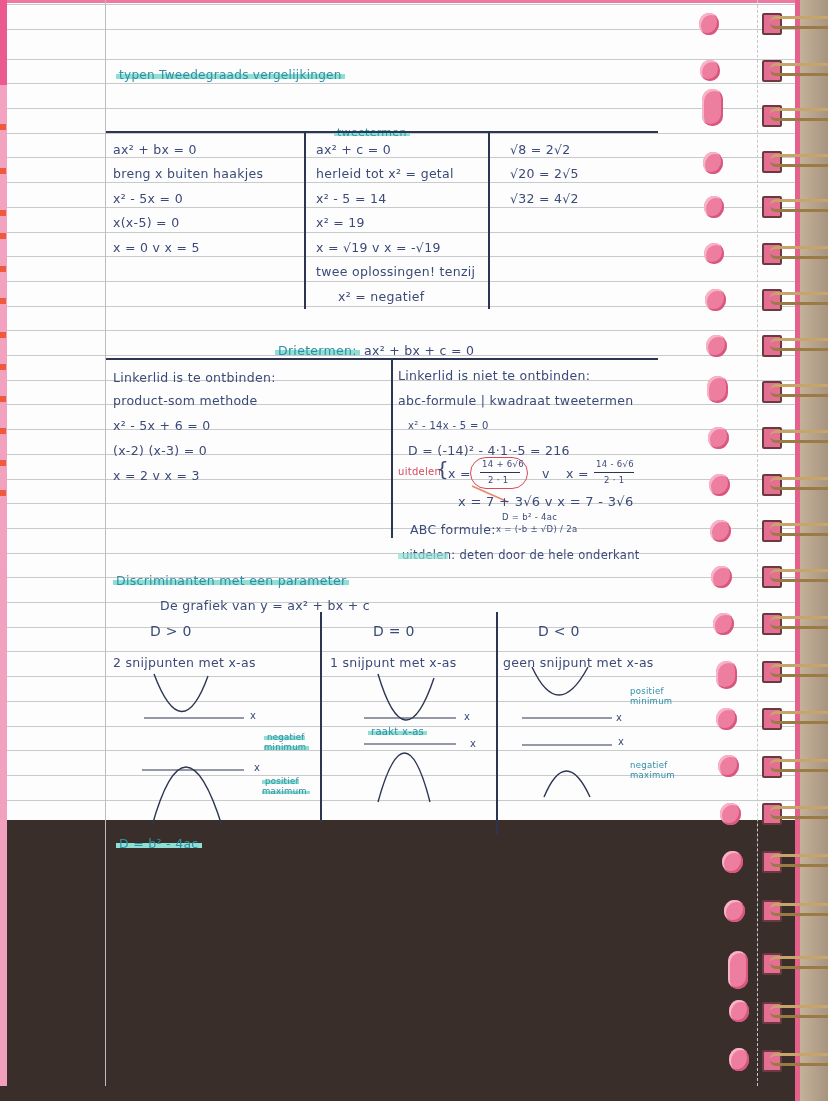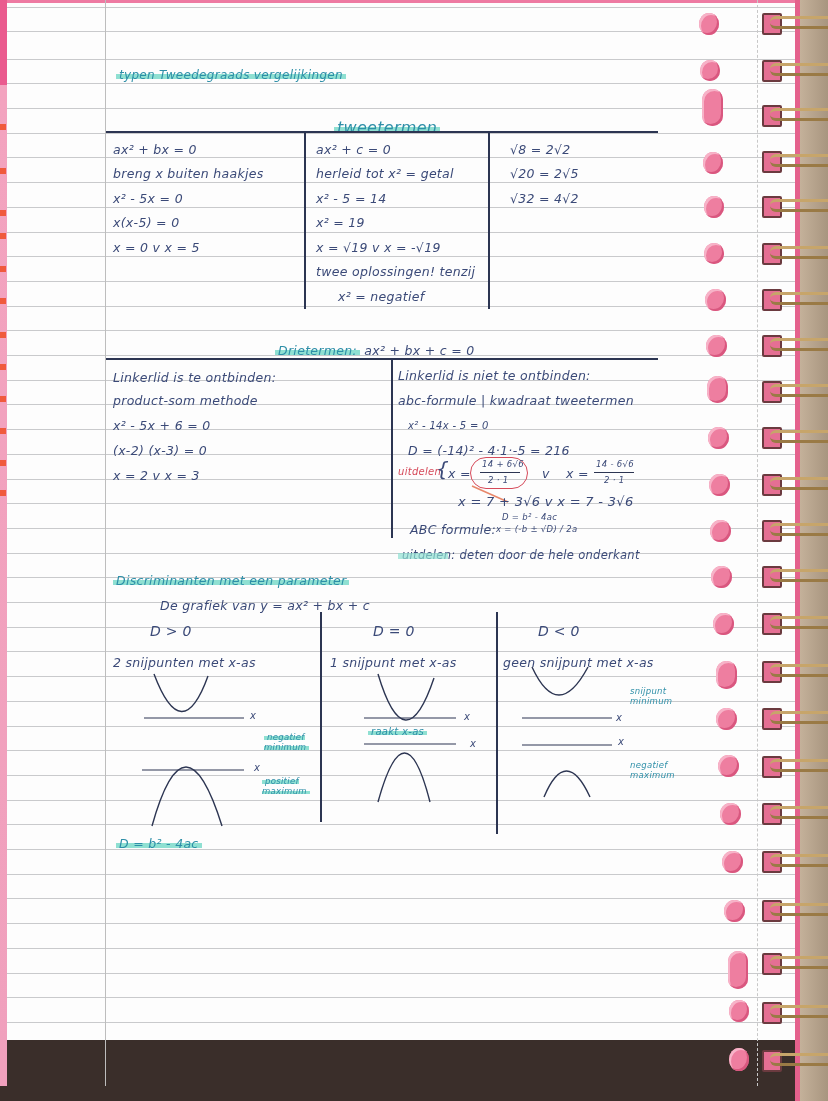--- a/index.html
+++ b/index.html
@@ -1,25 +1,24 @@
 <!DOCTYPE html>
 <html><head>
 <meta charset="utf-8">
 <style>
   * { box-sizing: border-box; margin: 0; padding: 0; }
   html, body { width: 828px; height: 1101px; overflow: hidden; background: #3a2e2a; }
   body { position: relative; font-family: "DejaVu Sans", sans-serif; }
 
   .page {
-    position: absolute; left: 0; top: 0; width: 800px; height: 1040px;
+    position: absolute; left: 0; top: 0; width: 800px; height: 820px;
     background: #fdfdfd;
     background-image: repeating-linear-gradient(to bottom,
       transparent 0px, transparent 23.6px, #c9cacc 23.6px, #c9cacc 24.7px);
     background-position: 0 35px;
-    font-style: italic;
   }
   .page-edge-left {
     position: absolute; left: 0; top: 0; width: 7px; height: 1086px;
     background: linear-gradient(to bottom, #ea5a8e 0px, #ea5a8e 85px, #f3a3bf 85px, #f0a0bd 100%);
   }
   .edge-tab { position: absolute; left: 0; width: 6px; height: 6px; background: #f05a3c; }
   .page-top-edge { position: absolute; left: 0; top: 0; width: 800px; height: 3px; background: #ee7aa2; }
   .margin-line { position: absolute; left: 105px; top: 0; width: 1px; height: 1086px; background: #bdbdbd; }
   .perf-line {
     position: absolute; left: 757px; top: 0; width: 0; height: 1086px;
@@ -91,21 +90,21 @@
   <div class="hole" style="left:722px;top:851px;width:21px;height:22px"></div>
   <div class="hole" style="left:724px;top:900px;width:21px;height:22px"></div>
   <div class="hole oval" style="left:728px;top:951px;width:20px;height:38px"></div>
   <div class="hole" style="left:729px;top:1000px;width:20px;height:22px"></div>
   <div class="hole" style="left:729px;top:1048px;width:20px;height:23px"></div>
 
   <div class="hw teal" style="left:116px;top:68px;font-size:12px">
     <span class="hl">typen Tweedegraads vergelijkingen</span>
   </div>
 
-  <div class="hw teal" style="left:334px;top:118px;font-size:16px">
+  <div class="hw teal" style="left:334px;top:126px;font-size:11px">
     <span class="hl">tweetermen</span>
   </div>
   <div class="ink-line" style="left:106px;top:131px;width:552px;height:1.5px"></div>
   <div class="ink-line" style="left:304px;top:131px;width:1.5px;height:178px"></div>
   <div class="ink-line" style="left:488px;top:131px;width:1.5px;height:178px"></div>
 
   <div class="hw" style="left:113px;top:142px">ax² + bx = 0</div>
   <div class="hw" style="left:113px;top:166px">breng x buiten haakjes</div>
   <div class="hw" style="left:113px;top:191px">x² - 5x = 0</div>
   <div class="hw" style="left:113px;top:215px">x(x-5) = 0</div>
@@ -210,21 +209,21 @@
   <div class="hw" style="left:503px;top:655px">geen snijpunt met x-as</div>
   <svg class="graph" style="left:520px;top:665px" width="120" height="140">
     <path d="M12 2 Q 38 58 68 2" stroke="#2c3552" stroke-width="1.4" fill="none"></path>
     <line x1="2" y1="53" x2="92" y2="53" stroke="#2c3552" stroke-width="1.2"></line>
     <line x1="2" y1="80" x2="92" y2="80" stroke="#2c3552" stroke-width="1.2"></line>
     <path d="M24 132 Q 46 80 70 132" stroke="#2c3552" stroke-width="1.4" fill="none"></path>
   </svg>
   <div class="hw sm" style="left:616px;top:712px">x</div>
   <div class="hw sm" style="left:618px;top:736px">x</div>
   <div class="hw teal xs" style="left:630px;top:686px;white-space:normal;width:60px;line-height:10px">
-    <span>snijpunt minimum</span>
+    <span>positief minimum</span>
   </div>
   <div class="hw teal xs" style="left:630px;top:760px;white-space:normal;width:64px;line-height:10px">
     <span>negatief maximum</span>
   </div>
 
   <div class="hw teal" style="left:116px;top:836px;font-size:12.5px">
     <span class="hl">D = b² - 4ac</span>
   </div>
 </div>
 

